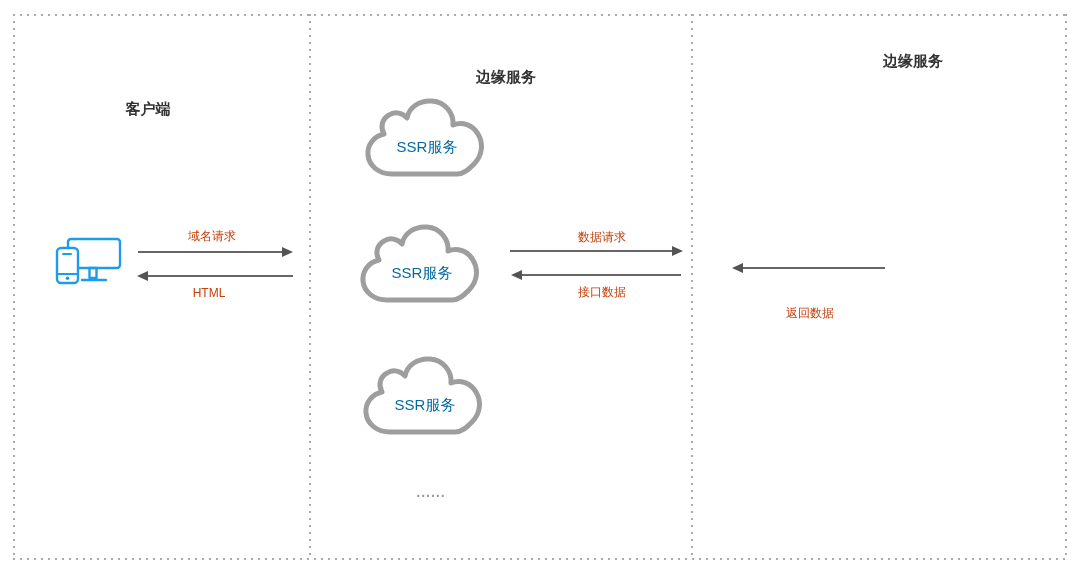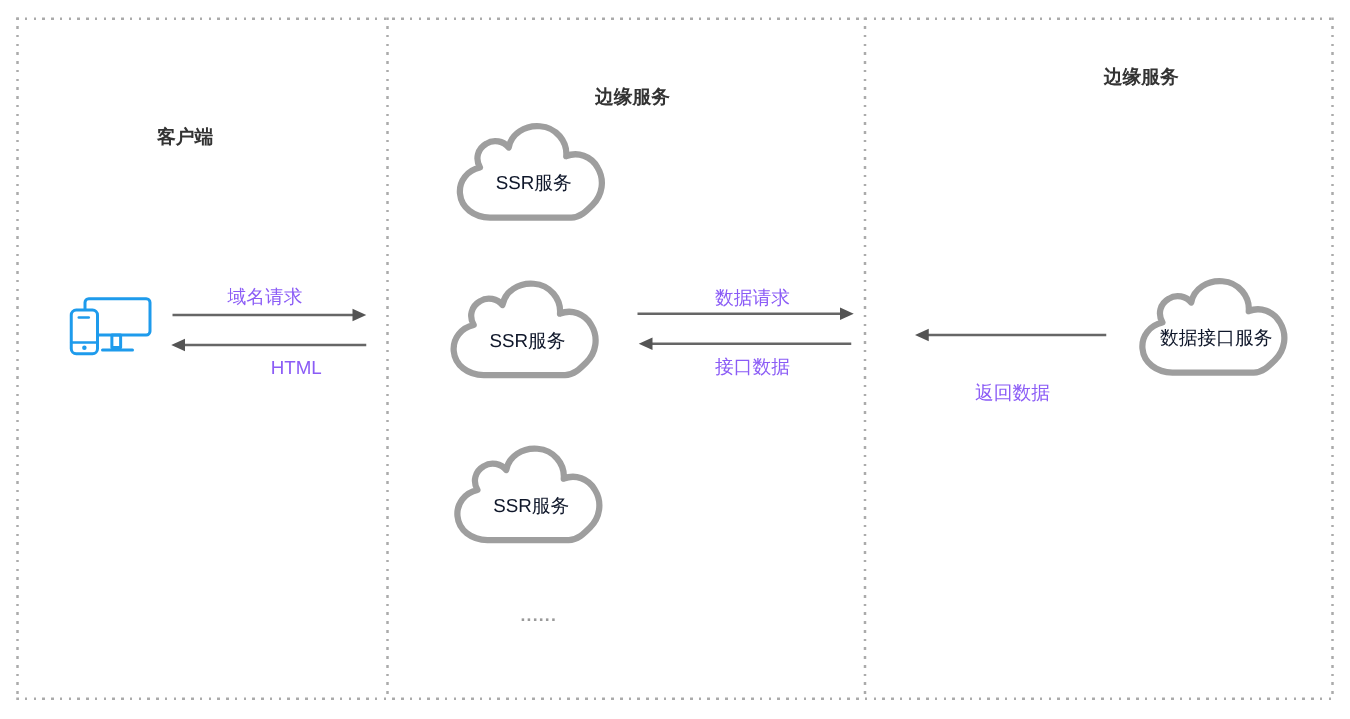--- a/index.html
+++ b/index.html
@@ -13,33 +13,33 @@
     background-image:repeating-linear-gradient(90deg,#ababab 0 2px,transparent 2px 7px); }
   .dot-v { position:absolute; width:2px;
     background-image:repeating-linear-gradient(180deg,#ababab 0 2px,transparent 2px 7px); }
 
   .col-title { position:absolute; transform:translateX(-50%);
     font-size:15px; font-weight:600; color:#333333; white-space:nowrap; }
 
   .cloud { position:absolute; }
   .cloud svg { display:block; width:100%; height:100%; }
   .cloud-label { position:absolute; left:50%; top:62%; transform:translate(-50%,-50%);
-    font-size:15px; color:#0f172a; white-space:nowrap; }
+    font-size:15px; color:#0369a1; white-space:nowrap; }
 
   .arrow { position:absolute; height:10px; }
   .arrow .shaft { position:absolute; top:4px; height:1.5px; background:#666666; }
   .arrow.dir-right .shaft { left:0; right:9px; }
   .arrow.dir-left  .shaft { left:9px; right:0; }
   .arrow .head { position:absolute; top:0; width:0; height:0;
     border-top:5px solid transparent; border-bottom:5px solid transparent; }
   .arrow.dir-right .head { right:0; border-left:11px solid #545454; }
   .arrow.dir-left  .head { left:0;  border-right:11px solid #545454; }
 
   .flow-label { position:absolute; transform:translateX(-50%);
-    font-size:15px; color:#8b5cf6; white-space:nowrap; }
+    font-size:12px; color:#c2410c; white-space:nowrap; }
 
   .dots { position:absolute; transform:translateX(-50%);
     font-size:14px; color:#9a9a9a; letter-spacing:1px; font-weight:bold; }
 
   .device-icon { position:absolute; left:52px; top:236px; width:70px; height:50px; }
   .device-icon svg { display:block; width:100%; height:100%; }
 </style>
 </head>
 <body>
 
@@ -87,38 +87,32 @@
 
   <div class="cloud" style="left:360px; top:353px; width:130px; height:84px;">
     <svg viewBox="0 0 130 84">
       <path d="M95 79 L30 79 C17 79 7 71 6 60 C5 50 12 41 22 39 C18 32 20 24 27 20 C33 16 41 18 45 23 C47 12 58 5 70 6 C83 7 92 18 91 30 C100 26 111 30 116 39 C122 49 120 61 112 69 C107 74 102 79 95 79 Z" fill="#ffffff" stroke="#9E9E9E" stroke-width="5" stroke-linejoin="round"></path>
     </svg>
     <span class="cloud-label">SSR服务</span>
   </div>
 
   <div class="dots" style="left:431px; top:484px;">......</div>
 
-  <div class="cloud" style="left:908px; top:219px; width:130px; height:84px;">
-    <svg viewBox="0 0 130 84">
-      <path d="M95 79 L30 79 C17 79 7 71 6 60 C5 50 12 41 22 39 C18 32 20 24 27 20 C33 16 41 18 45 23 C47 12 58 5 70 6 C83 7 92 18 91 30 C100 26 111 30 116 39 C122 49 120 61 112 69 C107 74 102 79 95 79 Z" fill="#ffffff" stroke="#9E9E9E" stroke-width="5" stroke-linejoin="round"></path>
-    </svg>
-    <span class="cloud-label">数据接口服务</span>
-  </div>
 
   <div class="flow-label" style="left:212px; top:228px;">域名请求</div>
   <div class="arrow dir-right" style="left:138px; top:247px; width:155px;">
     <div class="shaft"></div>
     <div class="head"></div>
   </div>
 
   <div class="arrow dir-left" style="left:137px; top:271px; width:156px;">
     <div class="shaft"></div>
     <div class="head"></div>
   </div>
-  <div class="flow-label" style="left:209px; top:286px;margin-left:28px;">HTML</div>
+  <div class="flow-label" style="left:209px; top:286px;">HTML</div>
 
   <div class="flow-label" style="left:602px; top:229px;font-family:Liberation Mono, monospace;">数据请求</div>
   <div class="arrow dir-right" style="left:510px; top:246px; width:173px;">
     <div class="shaft"></div>
     <div class="head"></div>
   </div>
 
   <div class="arrow dir-left" style="left:511px; top:270px; width:170px;">
     <div class="shaft"></div>
     <div class="head"></div>

